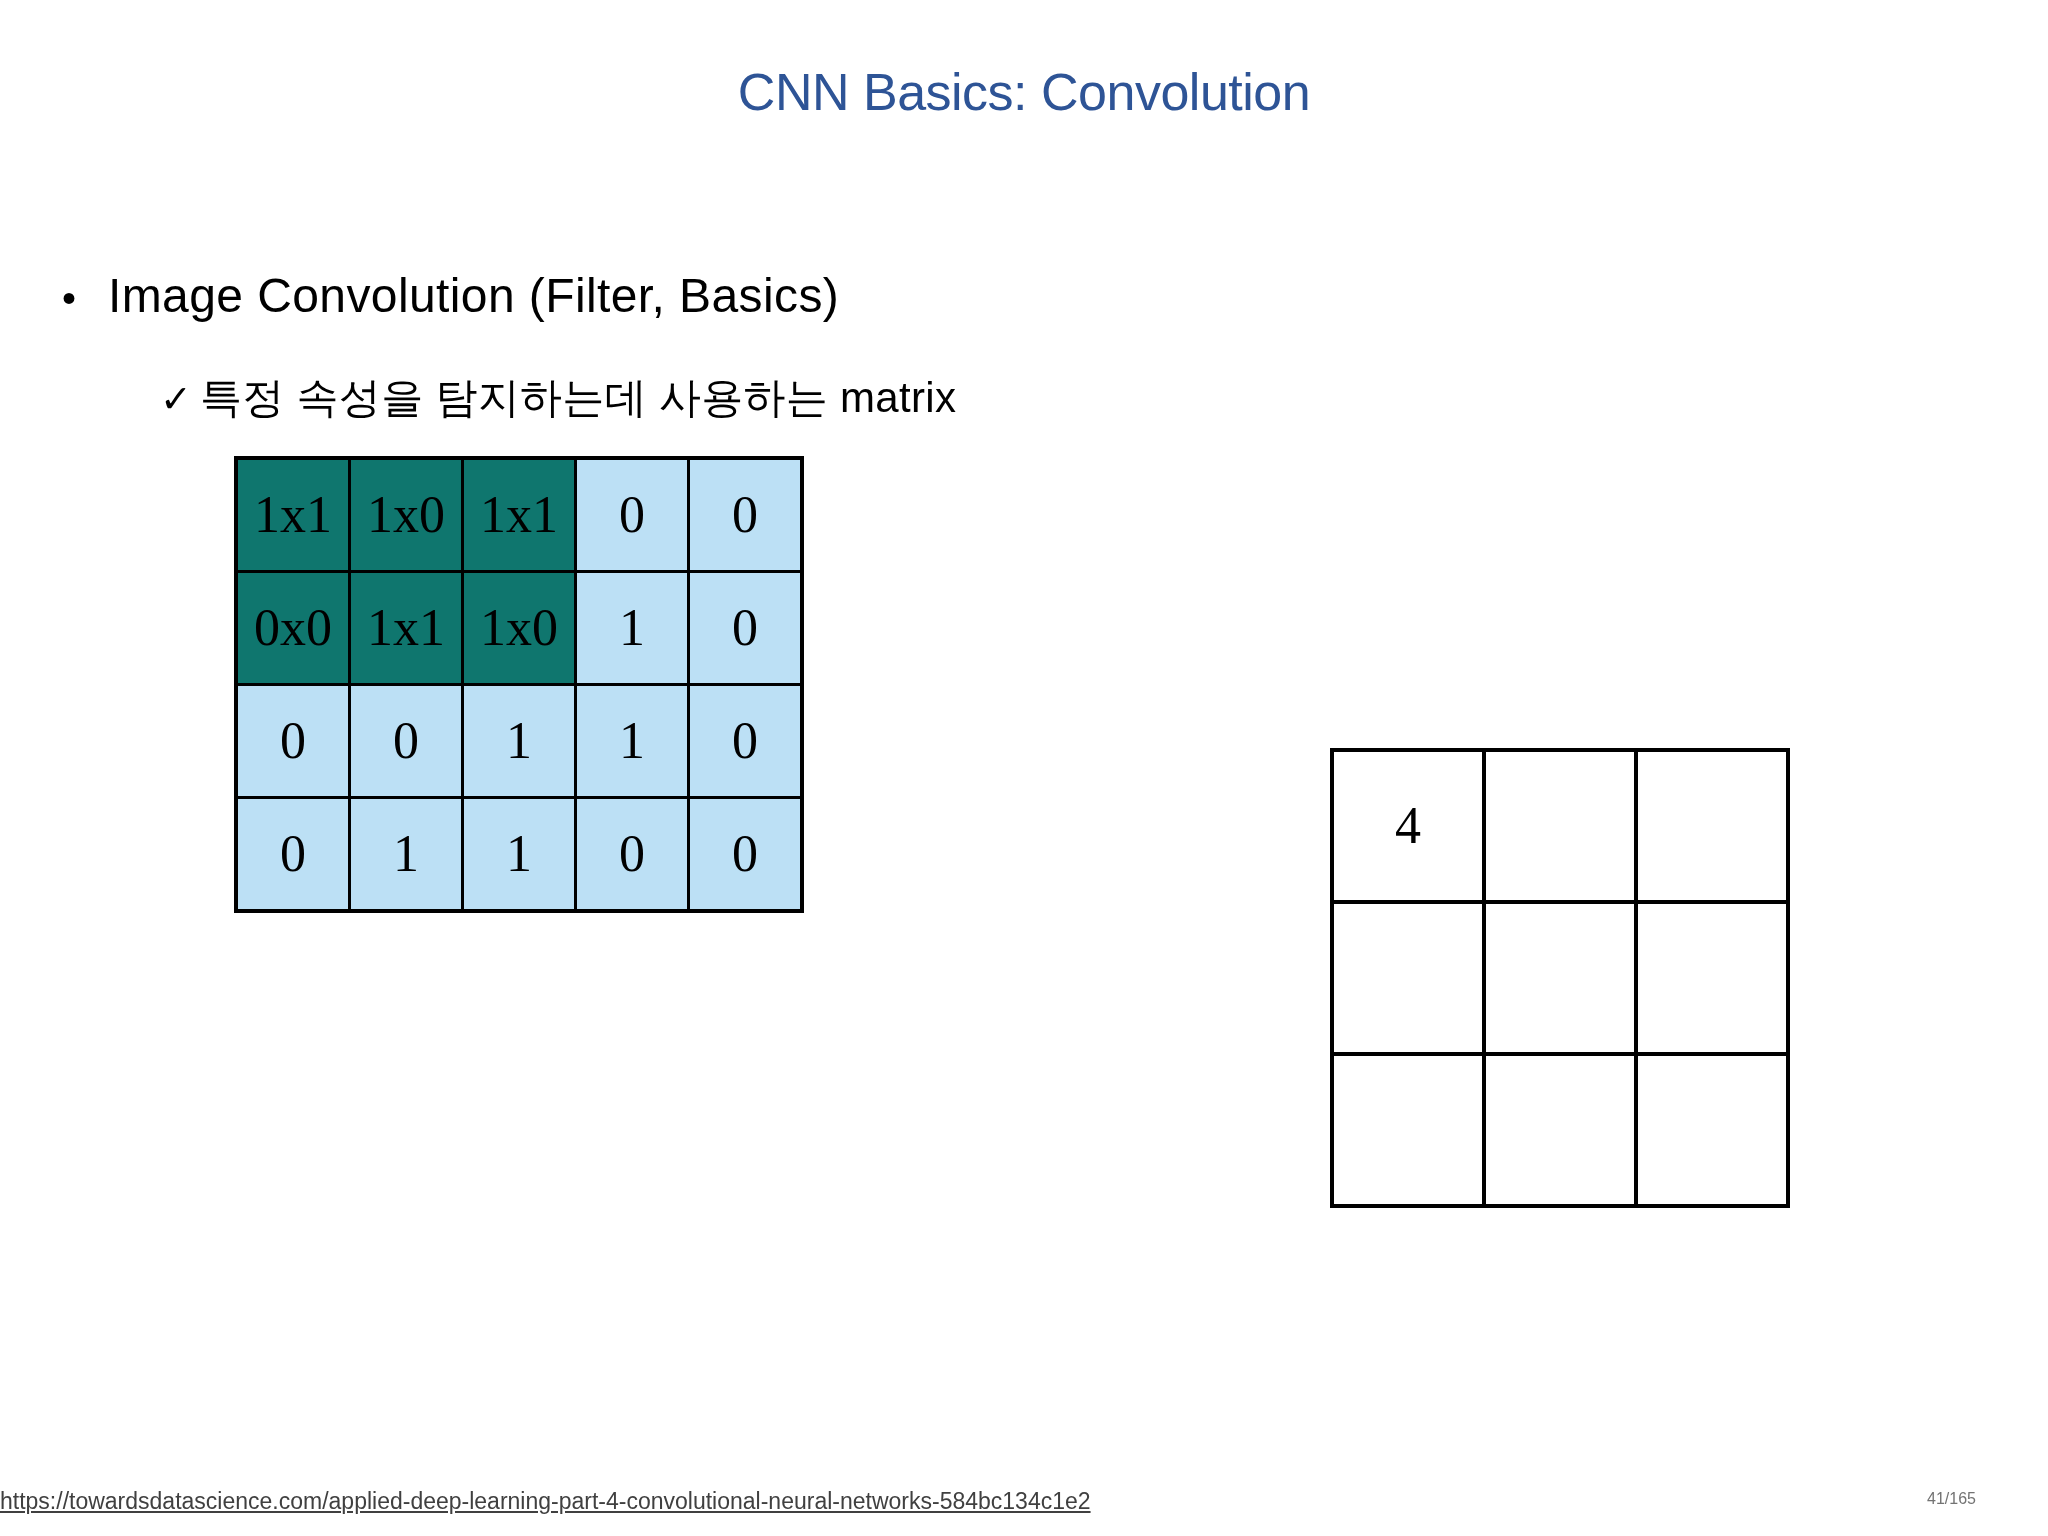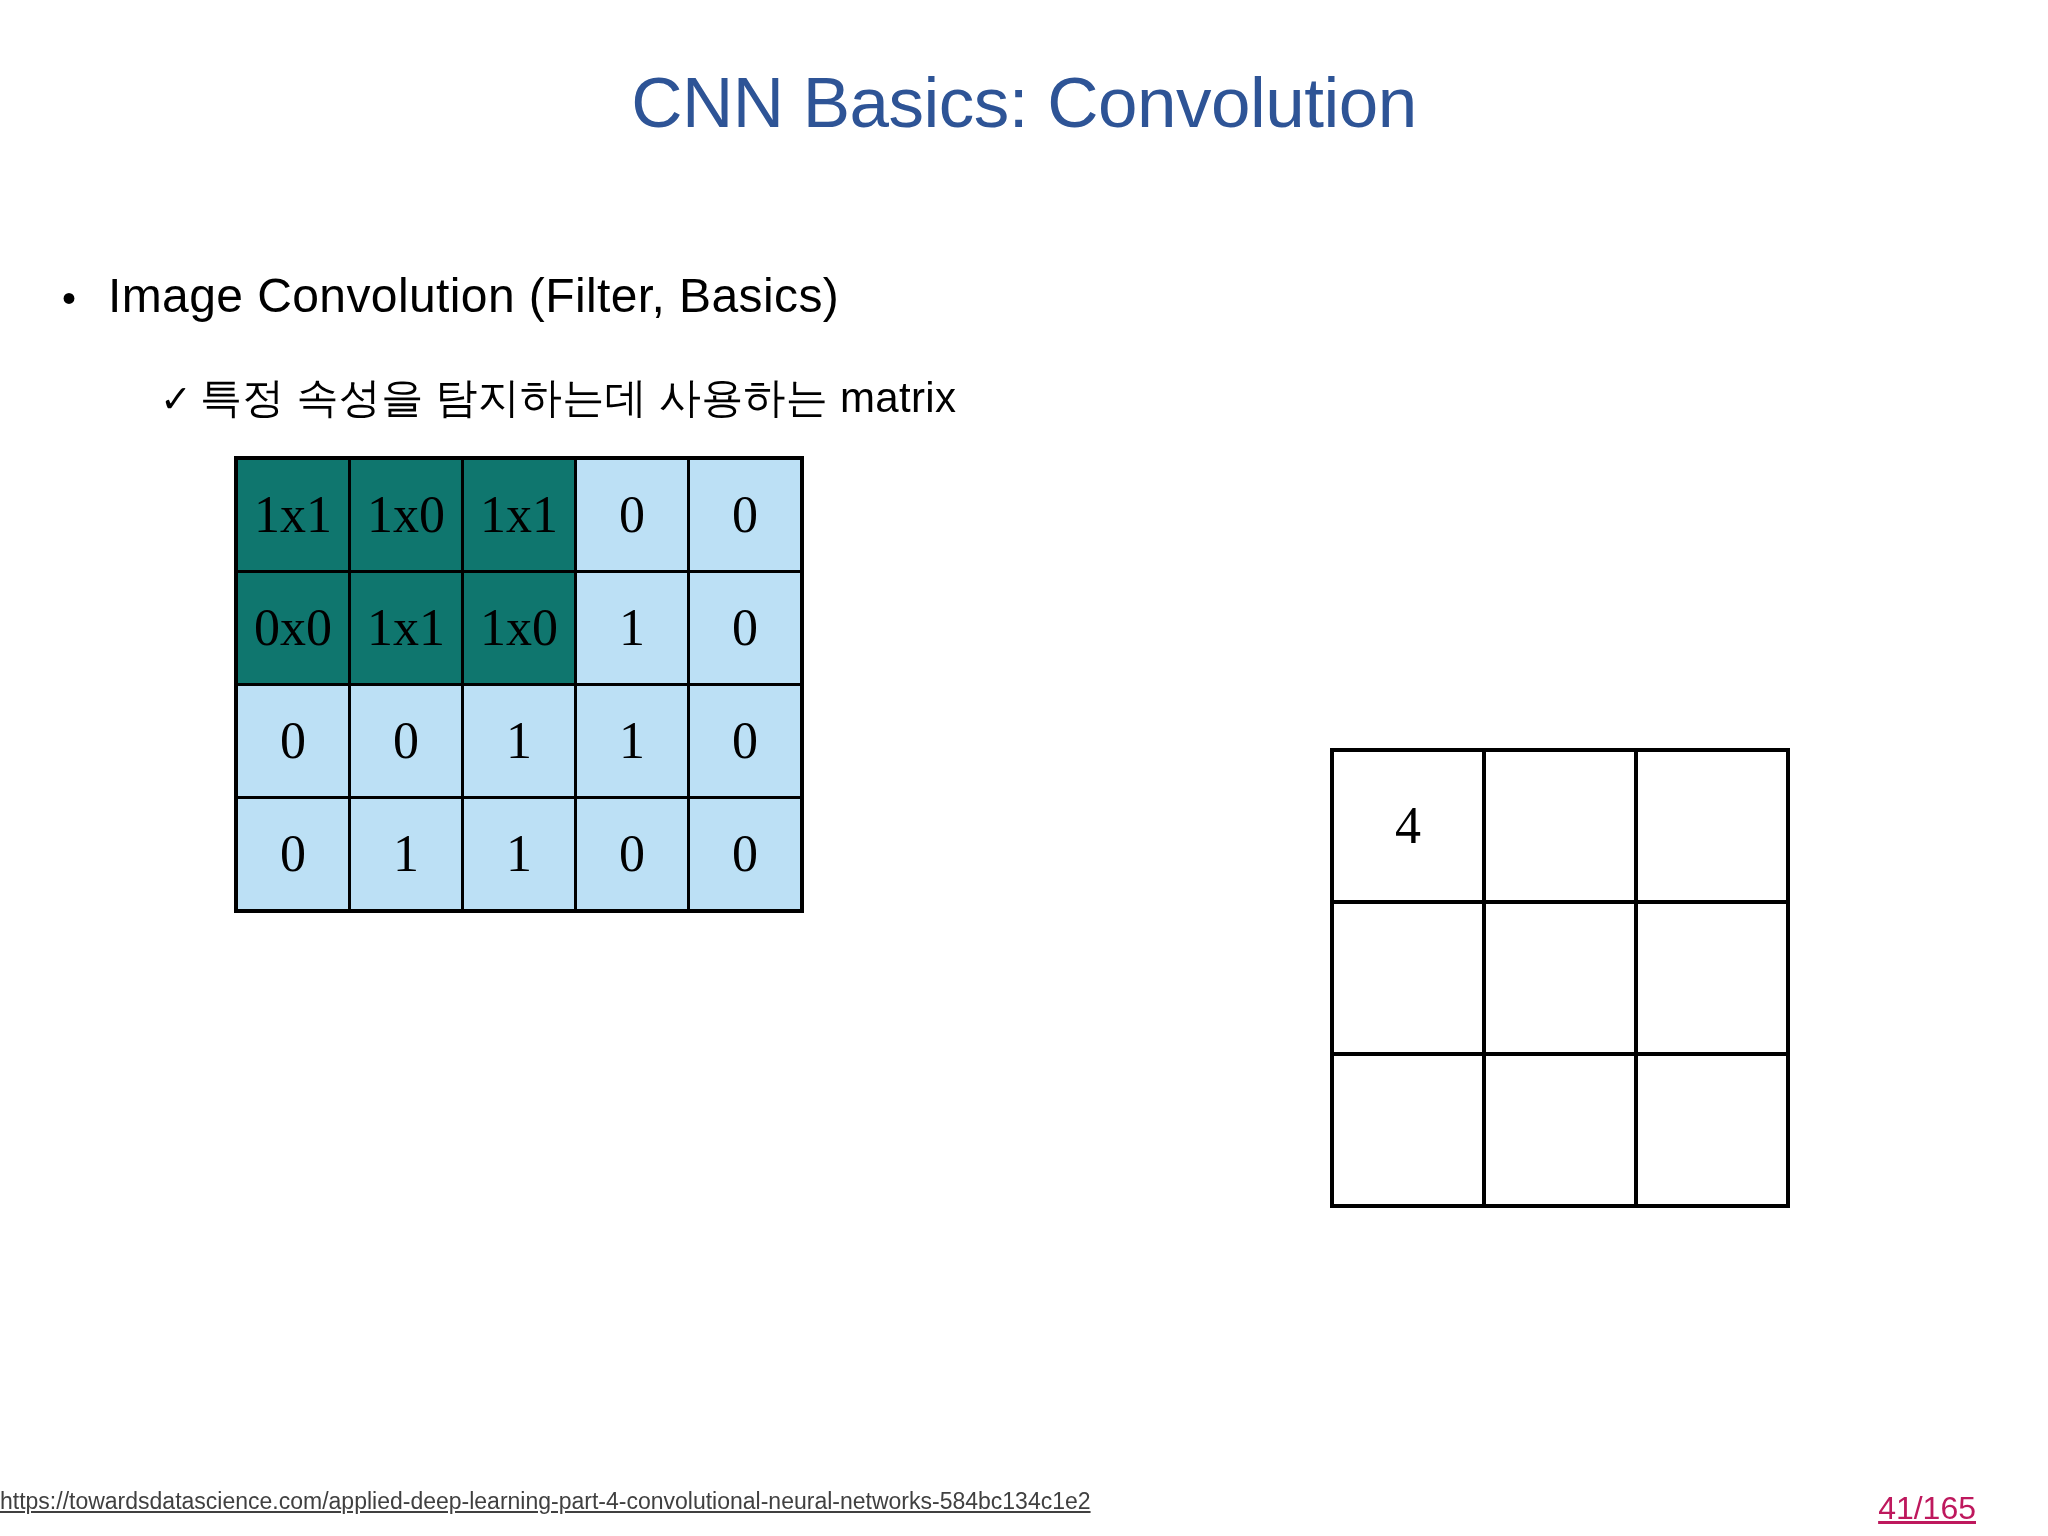--- a/index.html
+++ b/index.html
@@ -16,21 +16,21 @@
     color: #000000;
   }
 
   
   .slide-title {
     position: absolute;
     top: 62px;
     left: 0;
     width: 2048px;
     text-align: center;
-    font-size: 71px;
+    font-size: 52px;
     font-weight: 400;
     letter-spacing: -0.5px;
     color: #2E5496;
     font-family: "Liberation Sans", sans-serif;
     white-space: nowrap;
   }
 
   
   .bullet-l1 {
     position: absolute;
@@ -123,24 +123,23 @@
     text-align: left;
     font-size: 23px;
     color: #404040;
     white-space: nowrap;
     text-decoration: underline;
   }
   .footer-page {
     position: absolute;
     right: 72px;
     top: 1490px;
-    font-size: 32px;
-    color: #be185d;
-    white-space: nowrap;
-    text-decoration: underline;
+    font-size: 16px;
+    color: #737373;
+    white-space: nowrap;
   }
 </style>
 </head>
 <body>
 
 <div class="slide-title">CNN Basics: Convolution</div>
 
 <div class="bullet-l1">
   <span class="marker">•</span>
   <span class="text">Image Convolution (Filter, Basics)</span>

